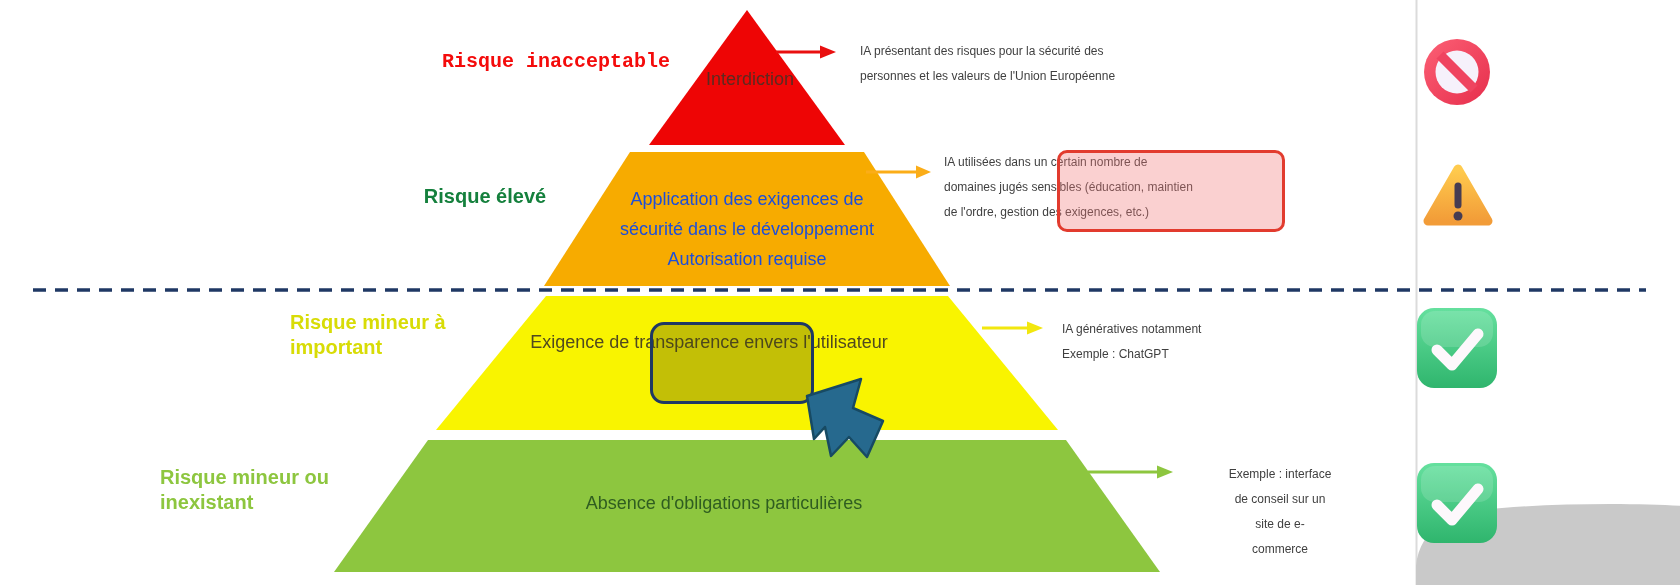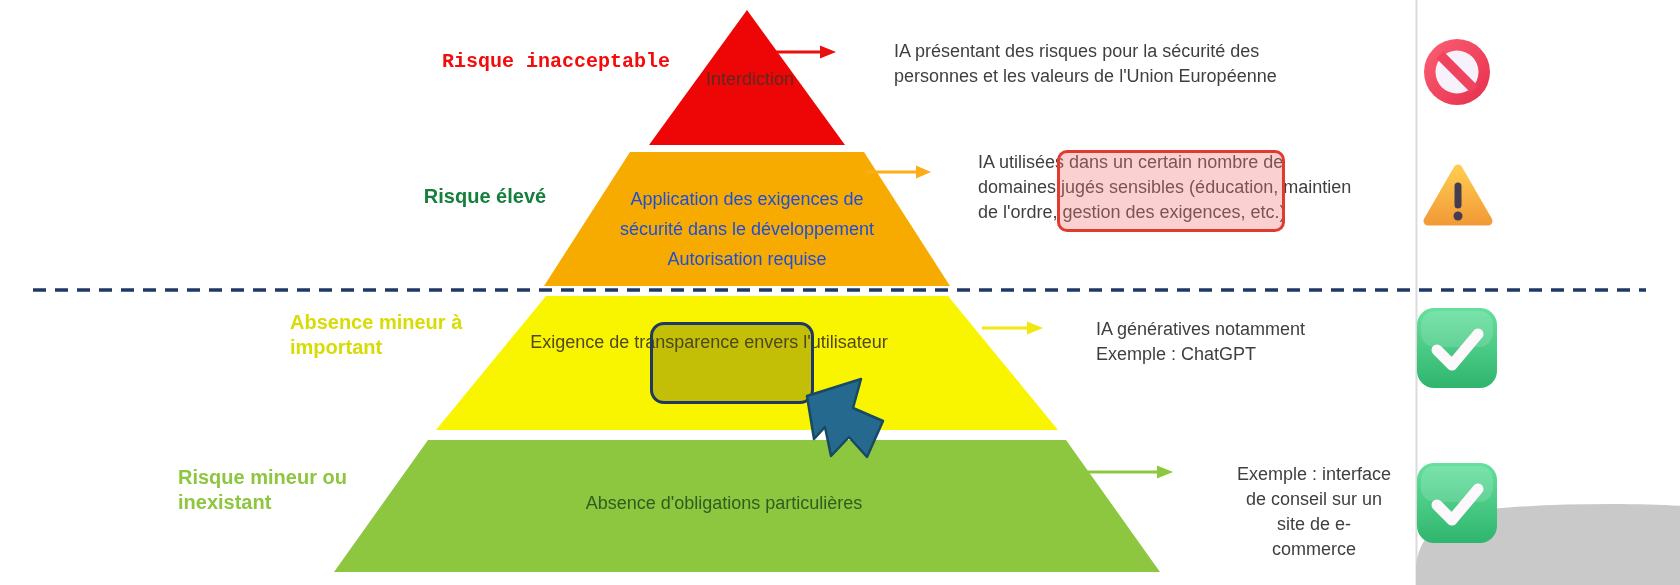--- a/index.html
+++ b/index.html
@@ -6,27 +6,27 @@
   .stage{
     position:relative;width:1680px;height:585px;overflow:hidden;background:#ffffff;
     font-family:"Liberation Sans","DejaVu Sans",sans-serif;
   }
   .abs{position:absolute;}
   svg{display:block;}
   .lab{font-weight:bold;font-size:20px;line-height:25px;}
   .lab-1{left:420px;top:49px;width:250px;text-align:right;color:#F40B0B;font-family:Liberation Mono, monospace;}
   .lab-2{left:410px;top:184px;width:150px;text-align:center;color:#15803d;}
   .lab-3{left:290px;top:310px;width:220px;text-align:left;color:#D8DC06;}
-  .lab-4{left:178px;top:465px;width:230px;text-align:left;color:#8DC63F;}
+  .lab-4{left:160px;top:465px;width:230px;text-align:left;color:#8DC63F;}
   .inner{font-size:18px;text-align:center;line-height:26px;}
   .inner-1{left:650px;top:66px;width:200px;color:#5B2B21;}
   .inner-2{left:592px;top:184px;width:310px;color:#1d4ed8;line-height:30px;}
   .inner-3{left:479px;top:329px;width:460px;color:#50491F;}
   .inner-4{left:574px;top:490px;width:300px;color:#2F5D20;}
-  .body{font-size:18px;line-height:25px;color:#3F3F3F;text-align:left;margin-left:34px;}
+  .body{font-size:12px;line-height:25px;color:#3F3F3F;text-align:left;}
   .a1{left:860px;top:39px;width:460px;}
   .a2{left:944px;top:150px;width:420px;}
   .a3{left:1062px;top:317px;width:290px;}
   .a4{left:1185px;top:462px;width:190px;text-align:center;}
   .hl-red{
     left:1057px;top:150px;width:222px;height:76px;border:3px solid #E23B2E;
     border-radius:10px;background:rgba(242,120,120,0.35);
   }
   .hl-navy{
     left:650px;top:322px;width:158px;height:76px;border:3px solid #1F3864;
@@ -65,21 +65,21 @@
     </g>
     <g>
       <line x1="1088" y1="472" x2="1159" y2="472" stroke="#8DC63F" stroke-width="3"></line>
       <polygon points="1157,465.5 1173,472 1157,478.5" fill="#8DC63F"></polygon>
     </g>
   </svg>
 
   <div class="abs lab lab-1">Risque inacceptable</div>
   <div class="abs lab lab-2">Risque élevé</div>
   <div class="abs lab lab-3">
-    <div>Absence mineur à</div>
+    <div>Risque mineur à</div>
     <div>important</div>
   </div>
   <div class="abs lab lab-4">
     <div>Risque mineur ou</div>
     <div>inexistant</div>
   </div>
 
   <div class="abs inner inner-1">Interdiction</div>
   <div class="abs inner inner-2">
     <div>Application des exigences de</div>

